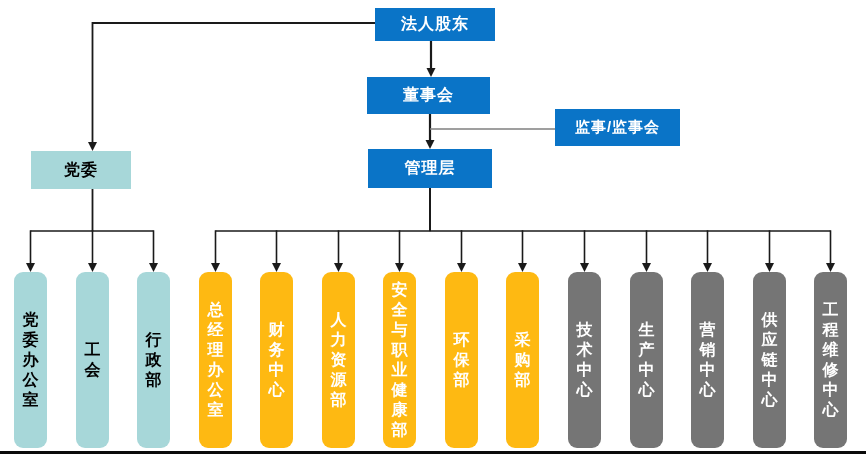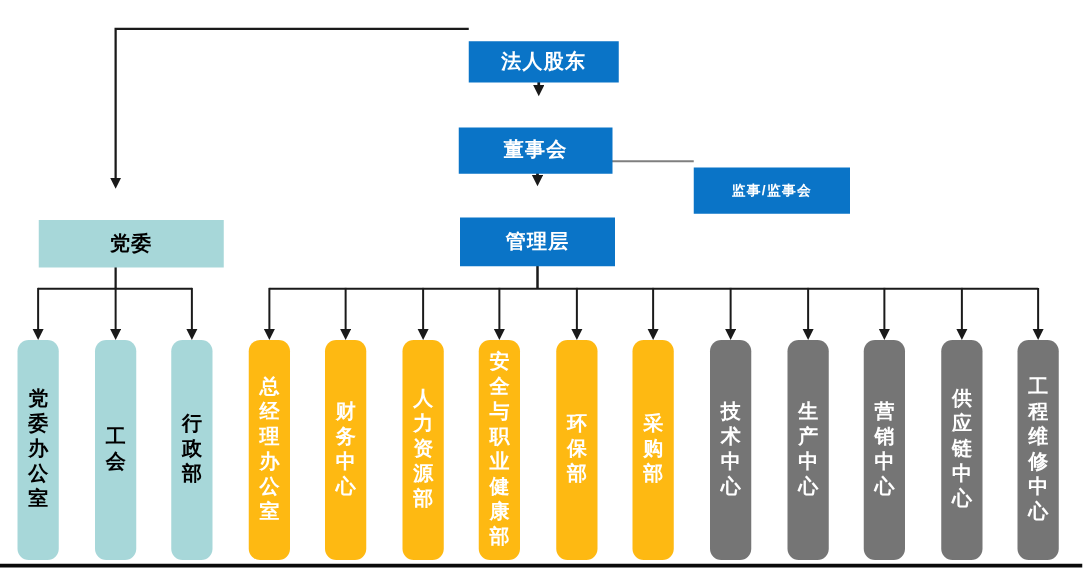--- a/index.html
+++ b/index.html
@@ -15,30 +15,30 @@
     width:866px;height:458px;position:relative;background:#ffffff;
     font-family:"Liberation Sans","DejaVu Sans",sans-serif;
     overflow:hidden;
   }
   .stage{position:absolute;inset:0;width:866px;height:458px;}
   svg.connectors{position:absolute;left:0;top:0;width:866px;height:458px;pointer-events:none;}
 
   .node{
     position:absolute;display:flex;align-items:center;justify-content:center;
     border-radius:0;font-weight:bold;font-size:16px;letter-spacing:1px;
-    box-sizing:border-box;white-space:nowrap;margin-top:25px;
+    box-sizing:border-box;white-space:nowrap;
   }
   .node.blue{background:var(--blue);color:#ffffff;}
   .node.teal{background:var(--teal);color:#000000;}
 
   #node-shareholder{left:375px;top:8px;width:120px;height:33px;}
   #node-board{left:367px;top:77px;width:123px;height:37px;font-family:Liberation Serif, serif;}
-  #node-supervisor{left:555px;top:109px;width:125px;height:37px;font-size:11px;}
+  #node-supervisor{left:555px;top:109px;width:125px;height:37px;font-size:15px;}
   #node-management{left:368px;top:149px;width:124px;height:39px;text-align:right;}
-  #node-party{left:31px;top:151px;width:148px;height:38px;}
+  #node-party{left:31px;top:151px;width:100px;height:38px;}
 
   .dept-row{position:absolute;left:0;top:0;width:866px;height:458px;}
   .dept{
     position:absolute;top:272px;width:33px;height:176px;border-radius:9px;
     display:flex;align-items:center;justify-content:center;box-sizing:border-box;
   }
   .dept.teal{background:var(--teal);color:#000000;}
   .dept.orange{background:var(--orange);color:#ffffff;}
   .dept.gray{background:var(--gray);color:#ffffff;}
   .vtext{

